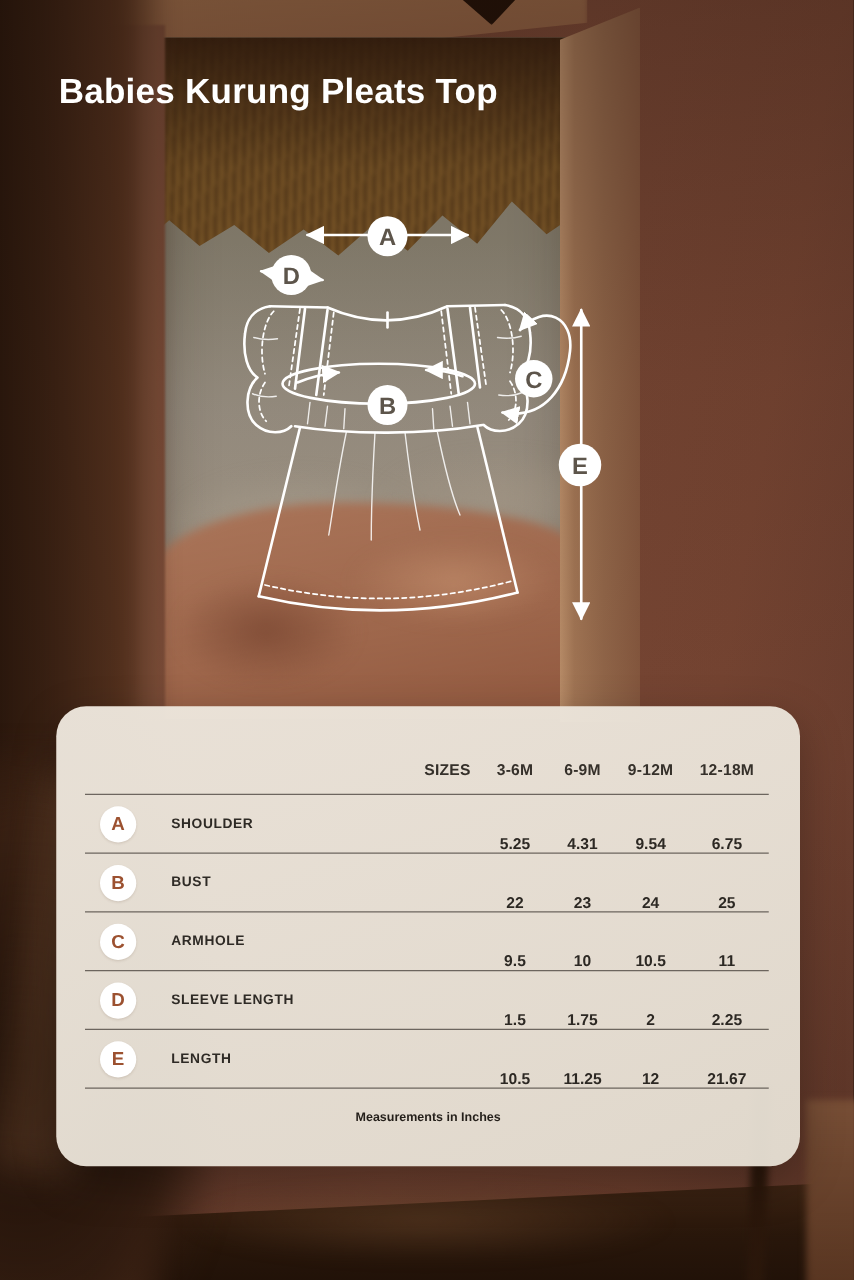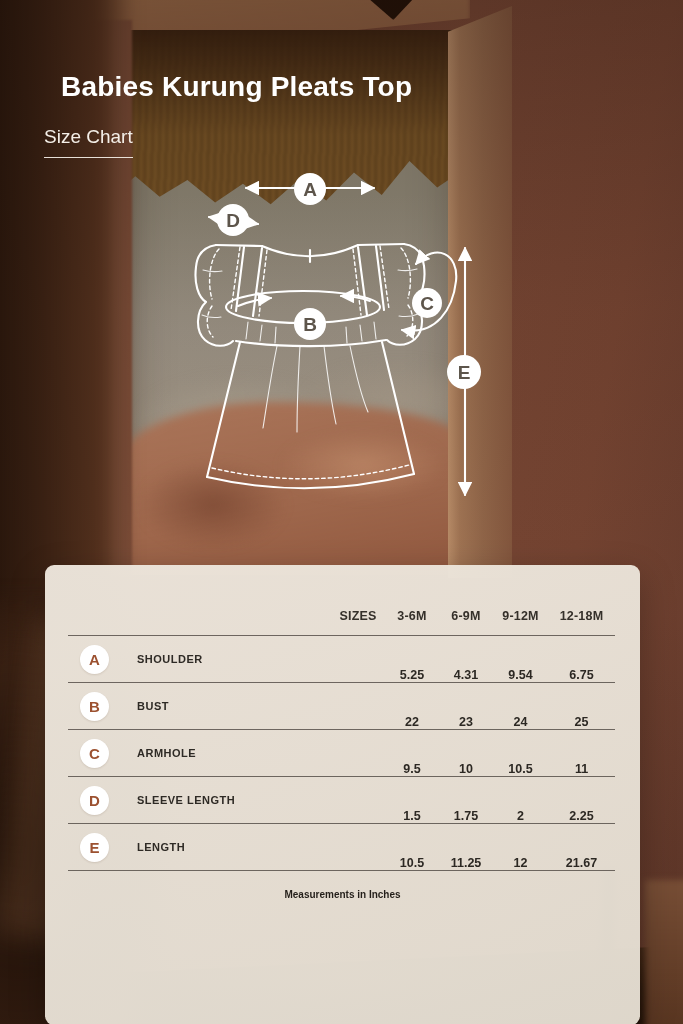--- a/index.html
+++ b/index.html
@@ -47,37 +47,37 @@
   .leftdark{left:-40px;top:-20px;width:175px;height:1100px;filter:blur(7px);
             background:linear-gradient(90deg,#1d0f07 0%,#3a2113 45%,#57331f 80%,rgba(87,51,31,0) 100%);}
   .leftdark2{left:-30px;top:600px;width:200px;height:460px;filter:blur(10px);
              background:radial-gradient(ellipse at 25% 55%,#1c0e06 0%,#3a2113 55%,transparent 78%);}
   .streak{left:15px;top:620px;width:70px;height:320px;background:rgba(150,100,65,.35);
           filter:blur(14px);transform:rotate(8deg);}
   .tint{inset:0;background:linear-gradient(180deg,rgba(20,10,5,.30) 0%,rgba(20,10,5,.12) 30%,rgba(20,10,5,.05) 60%,rgba(20,10,5,.22) 100%);}
 
   
   .hdr{position:absolute;left:44px;top:54px;z-index:5;color:#fff;}
-  .hdr h1{margin:17px;font-size:28px;line-height:1.15;font-weight:700;letter-spacing:.2px;}
+  .hdr h1{margin:3px;font-size:28px;line-height:1.15;font-weight:700;letter-spacing:.2px;}
   .hdr .sub{display:inline-block;margin-top:6px;font-size:19px;font-weight:400;color:#f4efe8;
             padding-bottom:9px;border-bottom:1.5px solid rgba(245,240,232,.92);}
 
   
   .diagram-svg{position:absolute;left:0;top:0;z-index:4;pointer-events:none;}
   .diagram-svg .ln{stroke:#fff;stroke-width:2.1;fill:none;stroke-linecap:round;stroke-linejoin:round;}
   .diagram-svg .dash{stroke:#fff;stroke-width:1.4;fill:none;stroke-dasharray:3.5 3;stroke-linecap:round;}
   .diagram-svg .thin{stroke:#fff;stroke-width:1.1;fill:none;opacity:.85;stroke-linecap:round;}
   .diagram-svg .dot{fill:#fff;}
   .diagram-svg text{fill:#5d554b;font-family:"Liberation Sans","DejaVu Sans",sans-serif;
                     font-size:19px;font-weight:600;text-anchor:middle;}
 
   
-  .panel{position:absolute;left:45px;top:565px;width:595px;height:460px;z-index:6;
+  .panel{position:absolute;left:45px;top:565px;width:595px;height:368px;z-index:6;
          background:linear-gradient(160deg,rgba(237,230,220,.97),rgba(228,221,209,.97));
-         border-radius:9px;box-shadow:0 12px 35px rgba(0,0,0,.28);color:#2c2823;}
+         border-radius:24px;box-shadow:0 12px 35px rgba(0,0,0,.28);color:#2c2823;}
   .trow{display:grid;grid-template-columns:1fr 54px 54px 54px 55px 67px;
         padding:0 25px 0 23px;align-items:center;}
   .thead{height:70px;align-items:end;padding-bottom:12px;font-size:12.5px;font-weight:700;
          color:#35302a;letter-spacing:.2px;}
   .thead .hcell{text-align:center;}
   .thead .hsizes{text-align:center;}
   .rule{height:1px;background:#57504a;margin:0 25px 0 23px;opacity:.85;}
   .trow.data{height:46px;}
   .mcell{display:flex;align-items:center;gap:13px;padding-left:12px;}
   .badge{width:29px;height:29px;border-radius:50%;background:#fff;flex:0 0 29px;
@@ -111,21 +111,20 @@
     <div class="post"></div>
     <div class="corner-light"></div>
     <div class="leftdark"></div>
     <div class="leftdark2"></div>
     <div class="streak"></div>
     <div class="tint"></div>
   </div>
 
   <div class="hdr">
     <h1>Babies Kurung Pleats Top</h1>
-    <div class="sub">Size Chart</div>
   </div>
 
   <svg class="diagram-svg" width="683" height="1024" viewBox="0 0 683 1024">
     <defs>
       <marker id="ah" viewBox="0 0 10 10" refX="9" refY="5" markerWidth="7" markerHeight="7" orient="auto-start-reverse">
         <path d="M0 0 L10 5 L0 10 z" fill="#ffffff"></path>
       </marker>
     </defs>
 
     <g>

